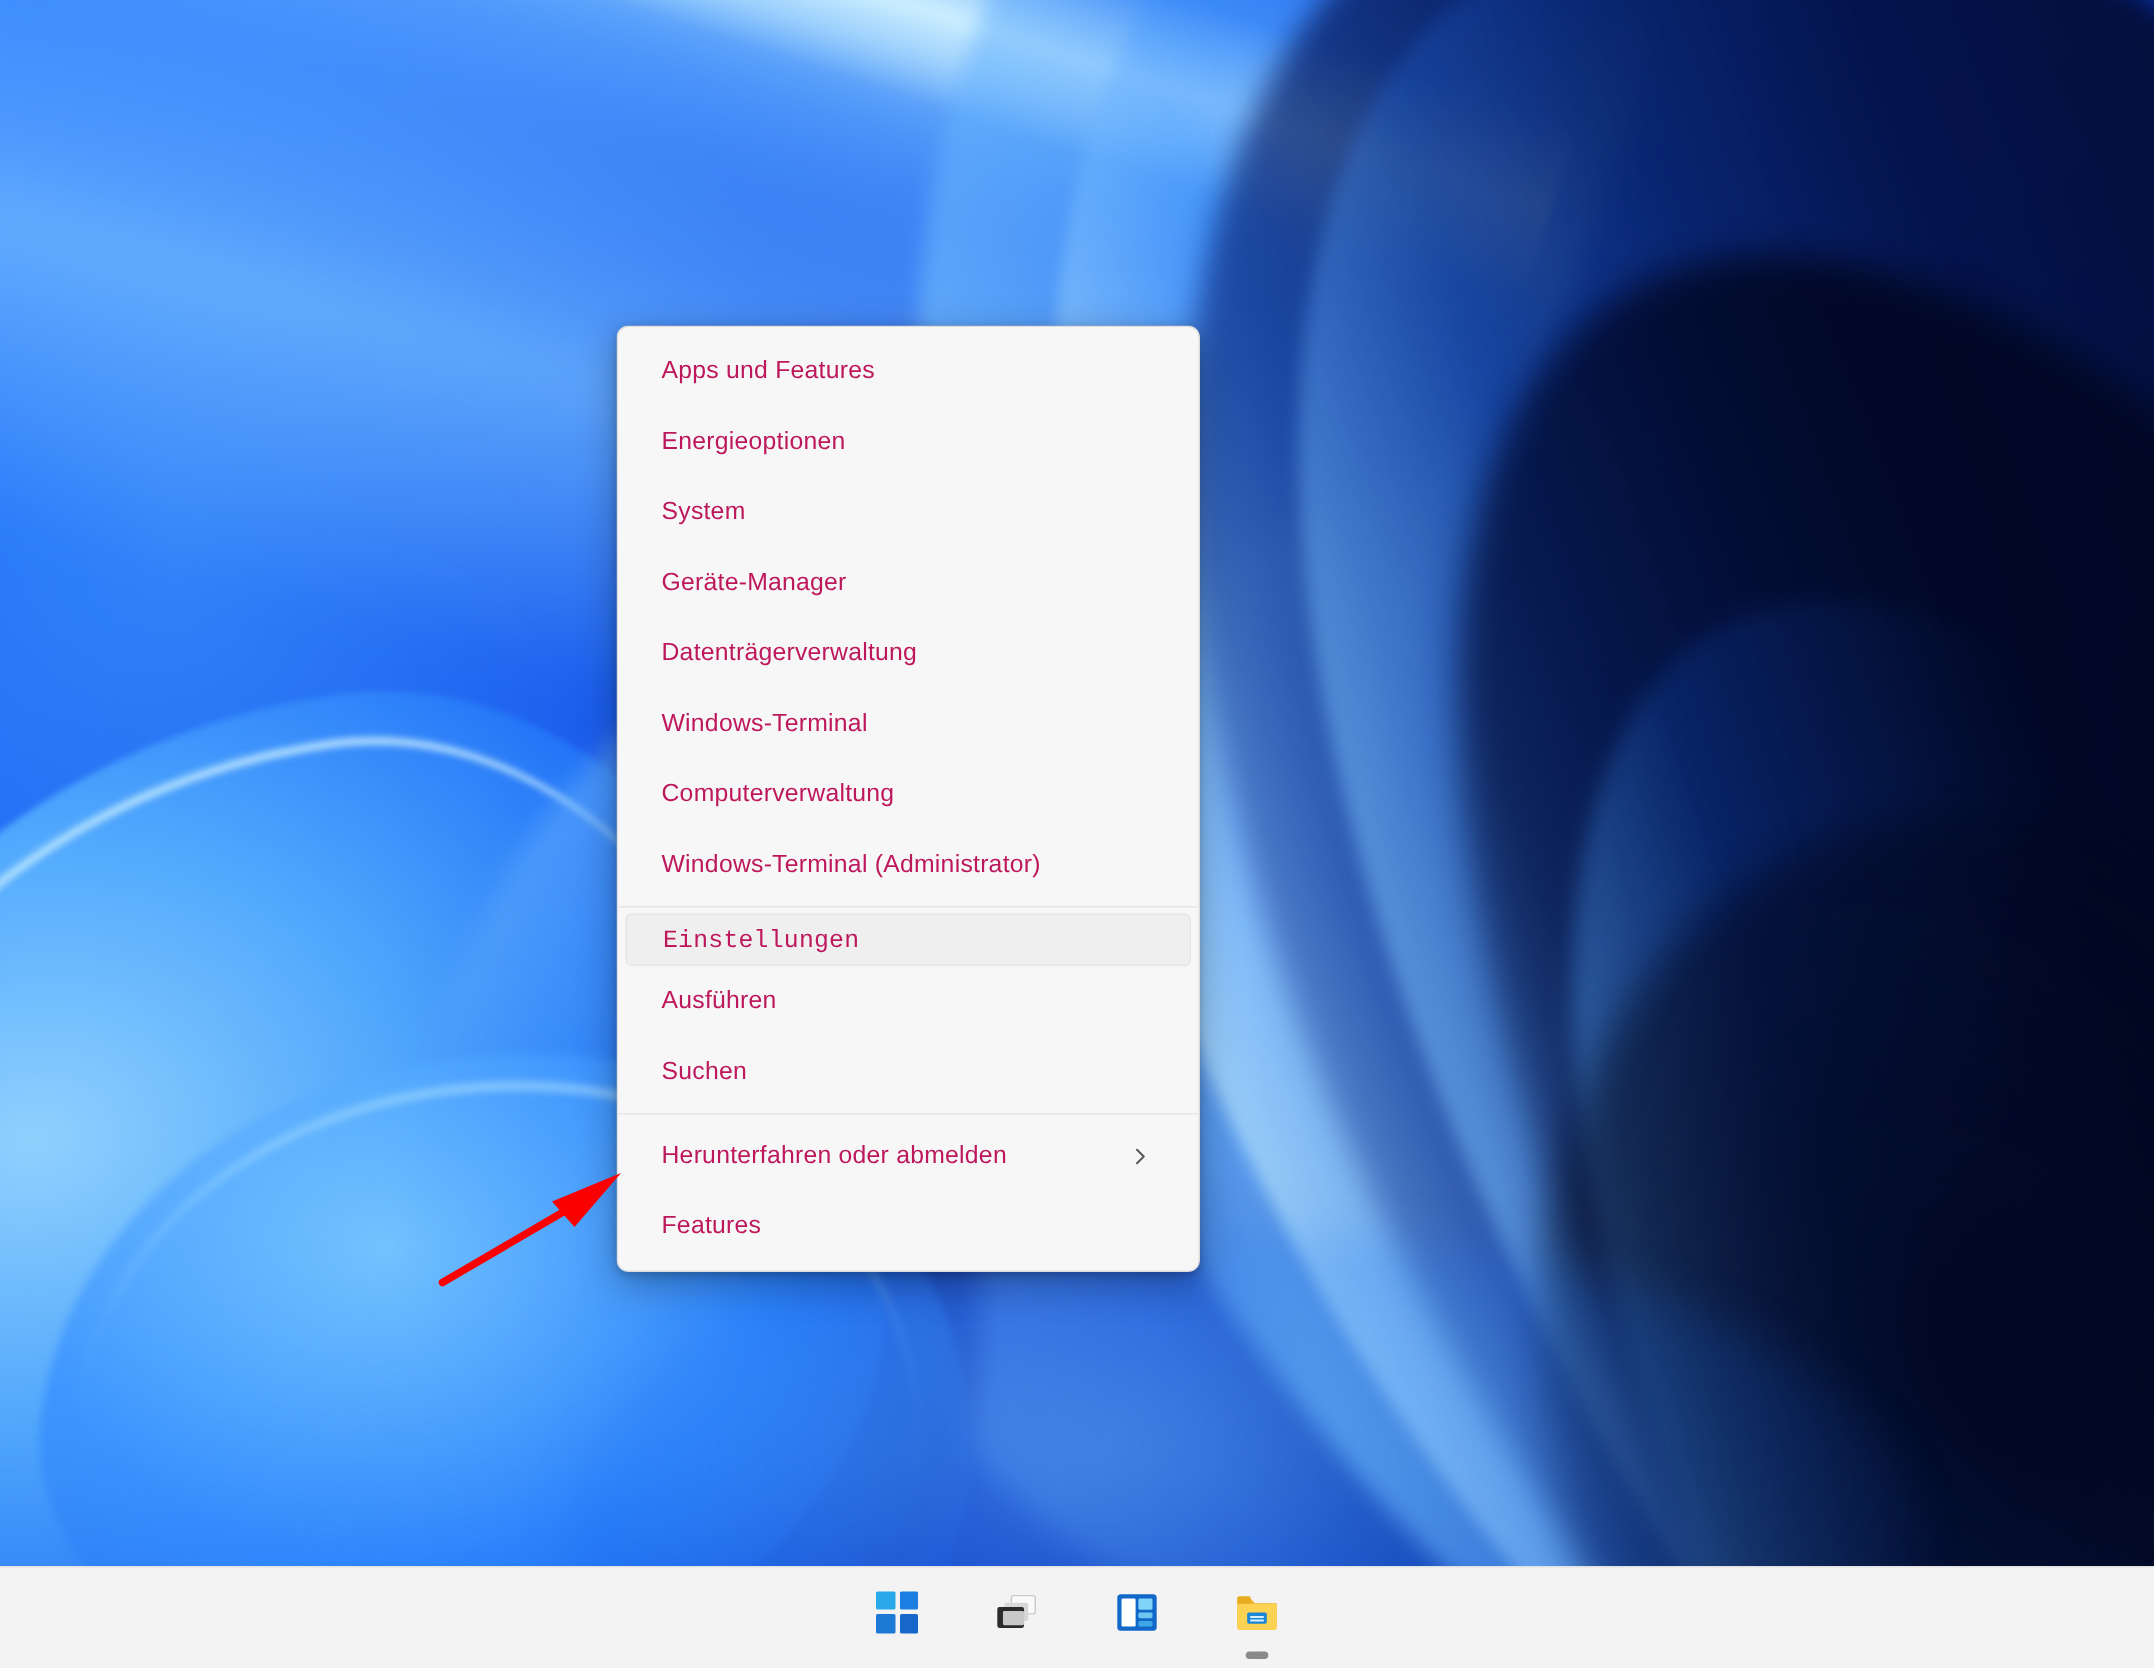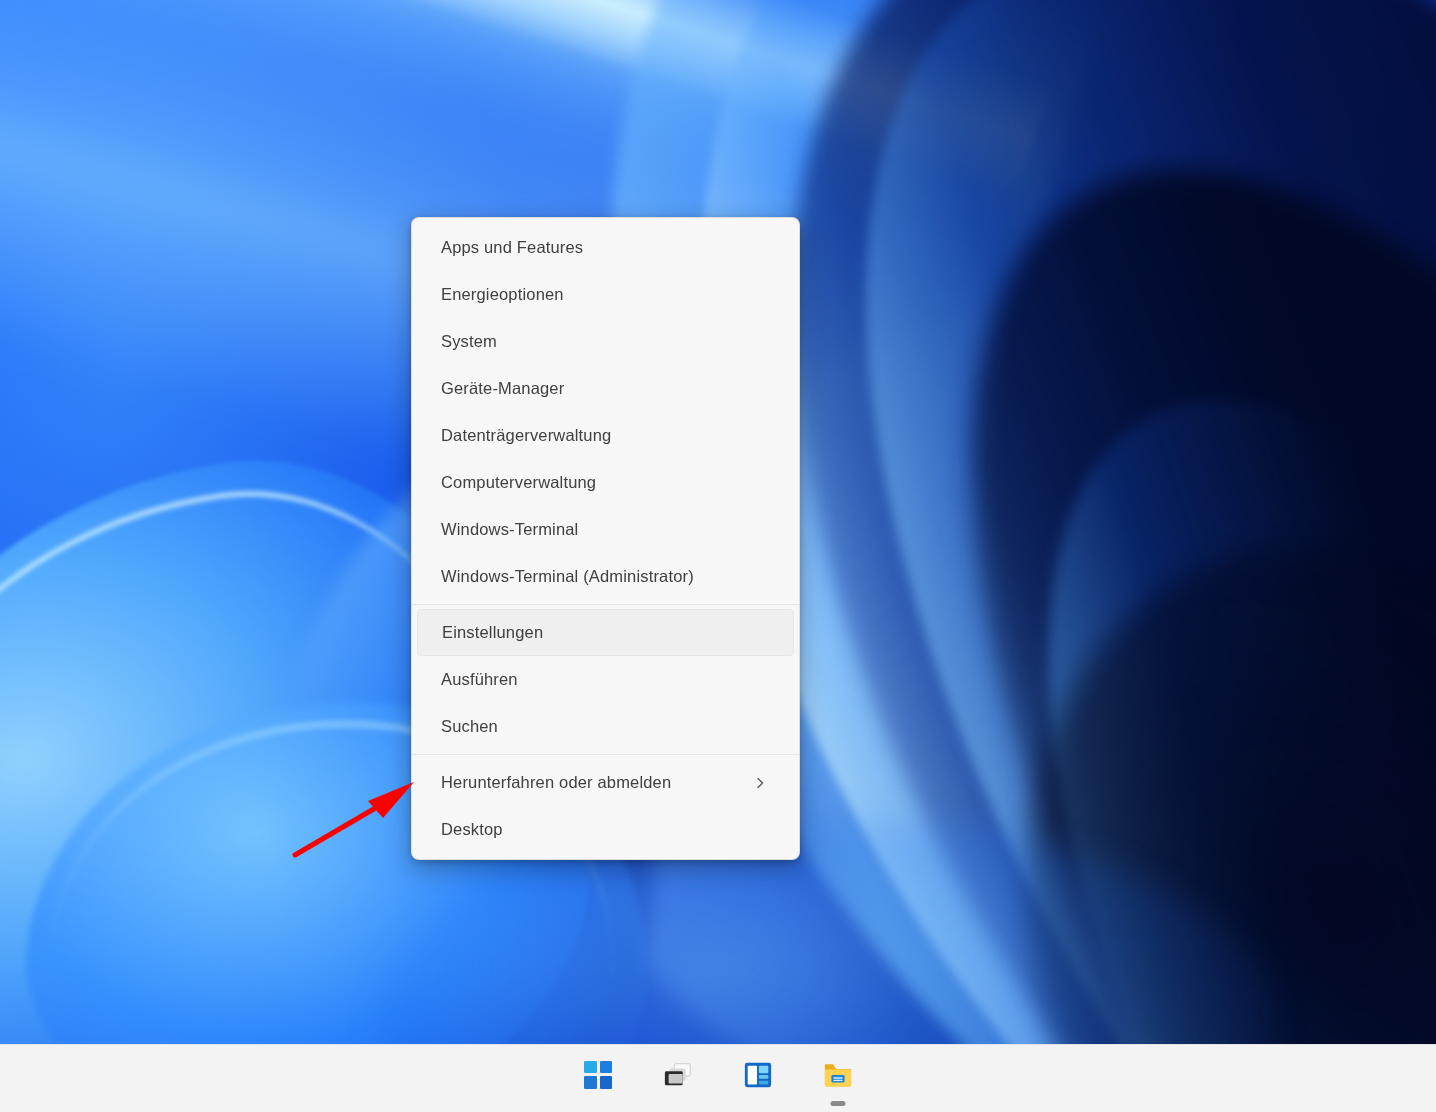--- a/index.html
+++ b/index.html
@@ -152,30 +152,31 @@
     padding:4px 0 4px 0;
     overflow:hidden;
   }
   .menu-group{ padding:2px 5px; }
   .menu-item{
     height:47px;
     display:flex; align-items:center;
     padding:0 12px 0 24px;
     border-radius:4px;
     font-size:16.5px;
-    color:#404040;
+    color:#be185d;
     letter-spacing:0.01em;
     cursor:default;
     white-space:nowrap;
   }
   .menu-item .label{ flex:1 1 auto; }
   .menu-item.selected{
     background:#efefef;
     border:1px solid #e6e6e6;
-    height:47px;
+    height:35px;
+    font-family:Liberation Mono, monospace;
   }
   .chev{
     width:16px; height:16px;
     display:flex; align-items:center; justify-content:center;
     color:#5a5a5a;
     margin-right:14px;
   }
   .chev svg{ display:block; }
   .separator{
     height:1px;
@@ -263,24 +264,24 @@
       <div class="menu-item">
         <span class="label">System</span>
       </div>
       <div class="menu-item">
         <span class="label">Geräte-Manager</span>
       </div>
       <div class="menu-item">
         <span class="label">Datenträgerverwaltung</span>
       </div>
       <div class="menu-item">
+        <span class="label">Windows-Terminal</span>
+      </div>
+      <div class="menu-item">
         <span class="label">Computerverwaltung</span>
-      </div>
-      <div class="menu-item">
-        <span class="label">Windows-Terminal</span>
       </div>
       <div class="menu-item">
         <span class="label">Windows-Terminal (Administrator)</span>
       </div>
     </div>
     <div class="separator"></div>
     <div class="menu-group">
       <div class="menu-item selected">
         <span class="label">Einstellungen</span>
       </div>
@@ -295,21 +296,21 @@
     <div class="menu-group">
       <div class="menu-item">
         <span class="label">Herunterfahren oder abmelden</span>
         <span class="chev">
           <svg width="14" height="14" viewBox="0 0 14 14">
             <path d="M5 2.5 L9.5 7 L5 11.5" fill="none" stroke="currentColor" stroke-width="1.4" stroke-linecap="round" stroke-linejoin="round"></path>
           </svg>
         </span>
       </div>
       <div class="menu-item">
-        <span class="label">Desktop</span>
+        <span class="label">Features</span>
       </div>
     </div>
   </div>
 
 <svg id="callout-arrow" viewBox="0 0 140 96" xmlns="http://www.w3.org/2000/svg">
   <line x1="9" y1="85" x2="98" y2="33" stroke="#fa0000" stroke-width="5" stroke-linecap="round"></line>
   <polygon points="128,12 82,31 97,48" fill="#fa0000"></polygon>
 </svg>
 
 <div id="taskbar">

